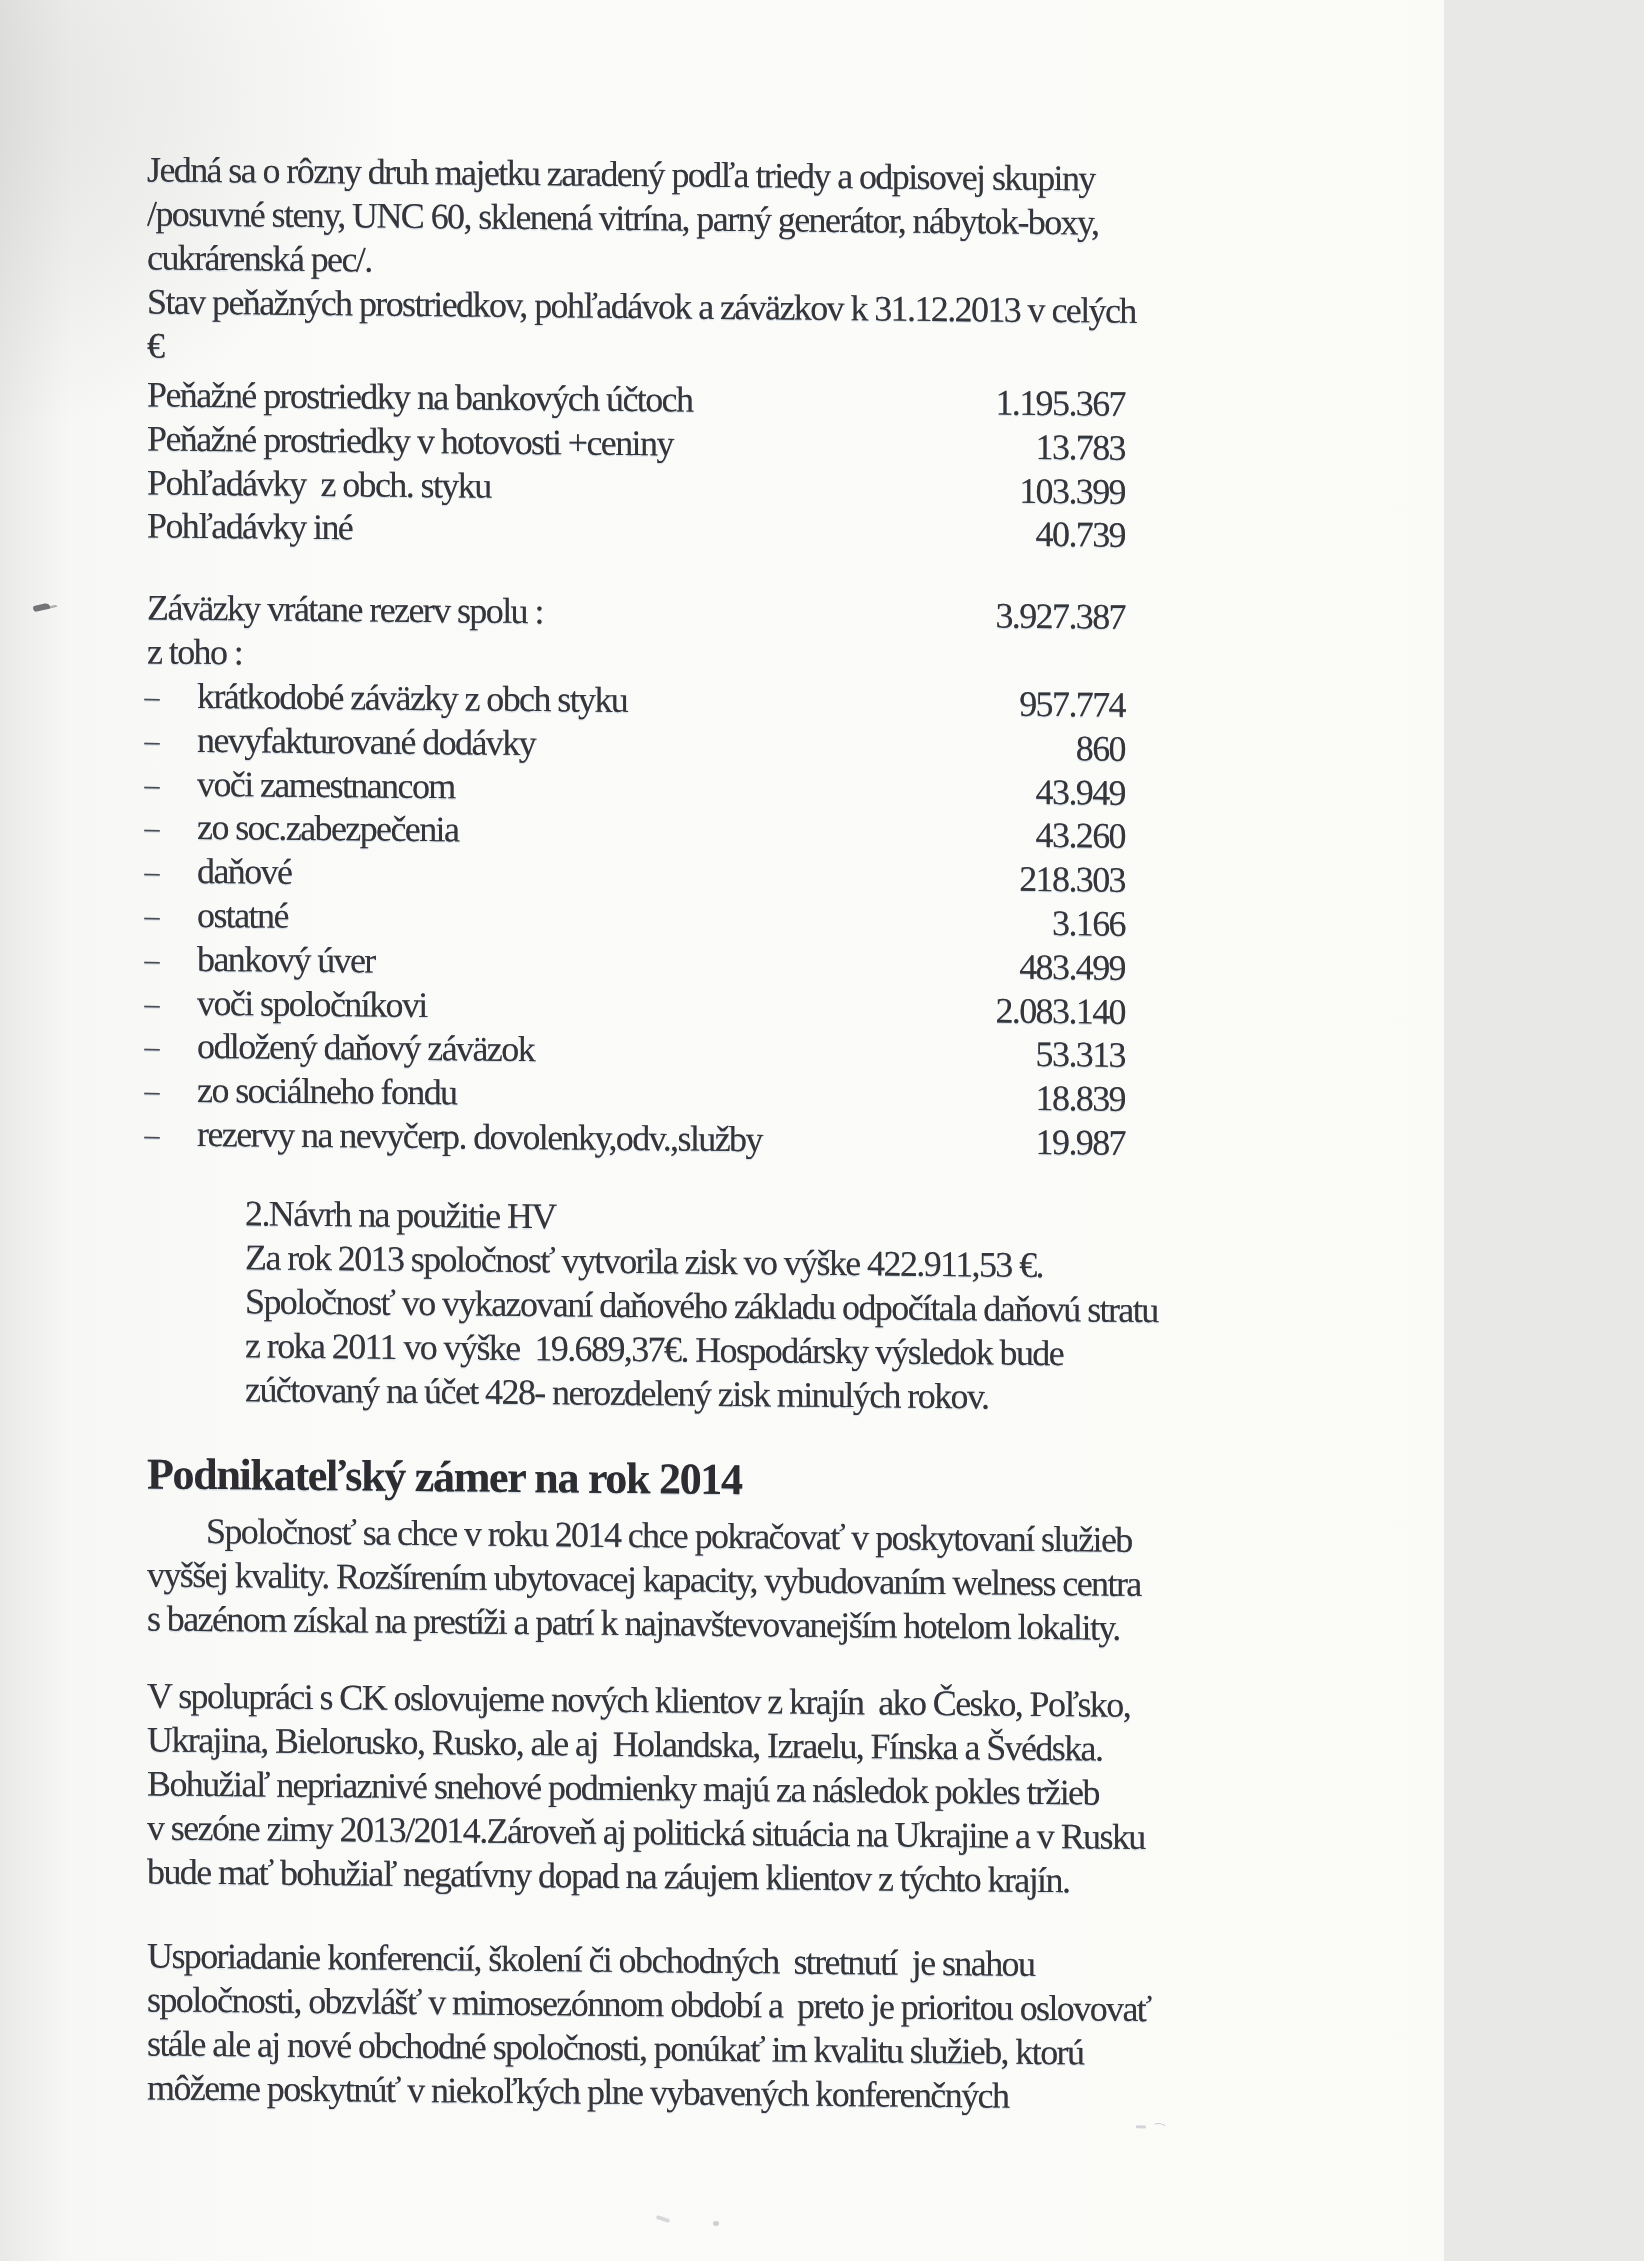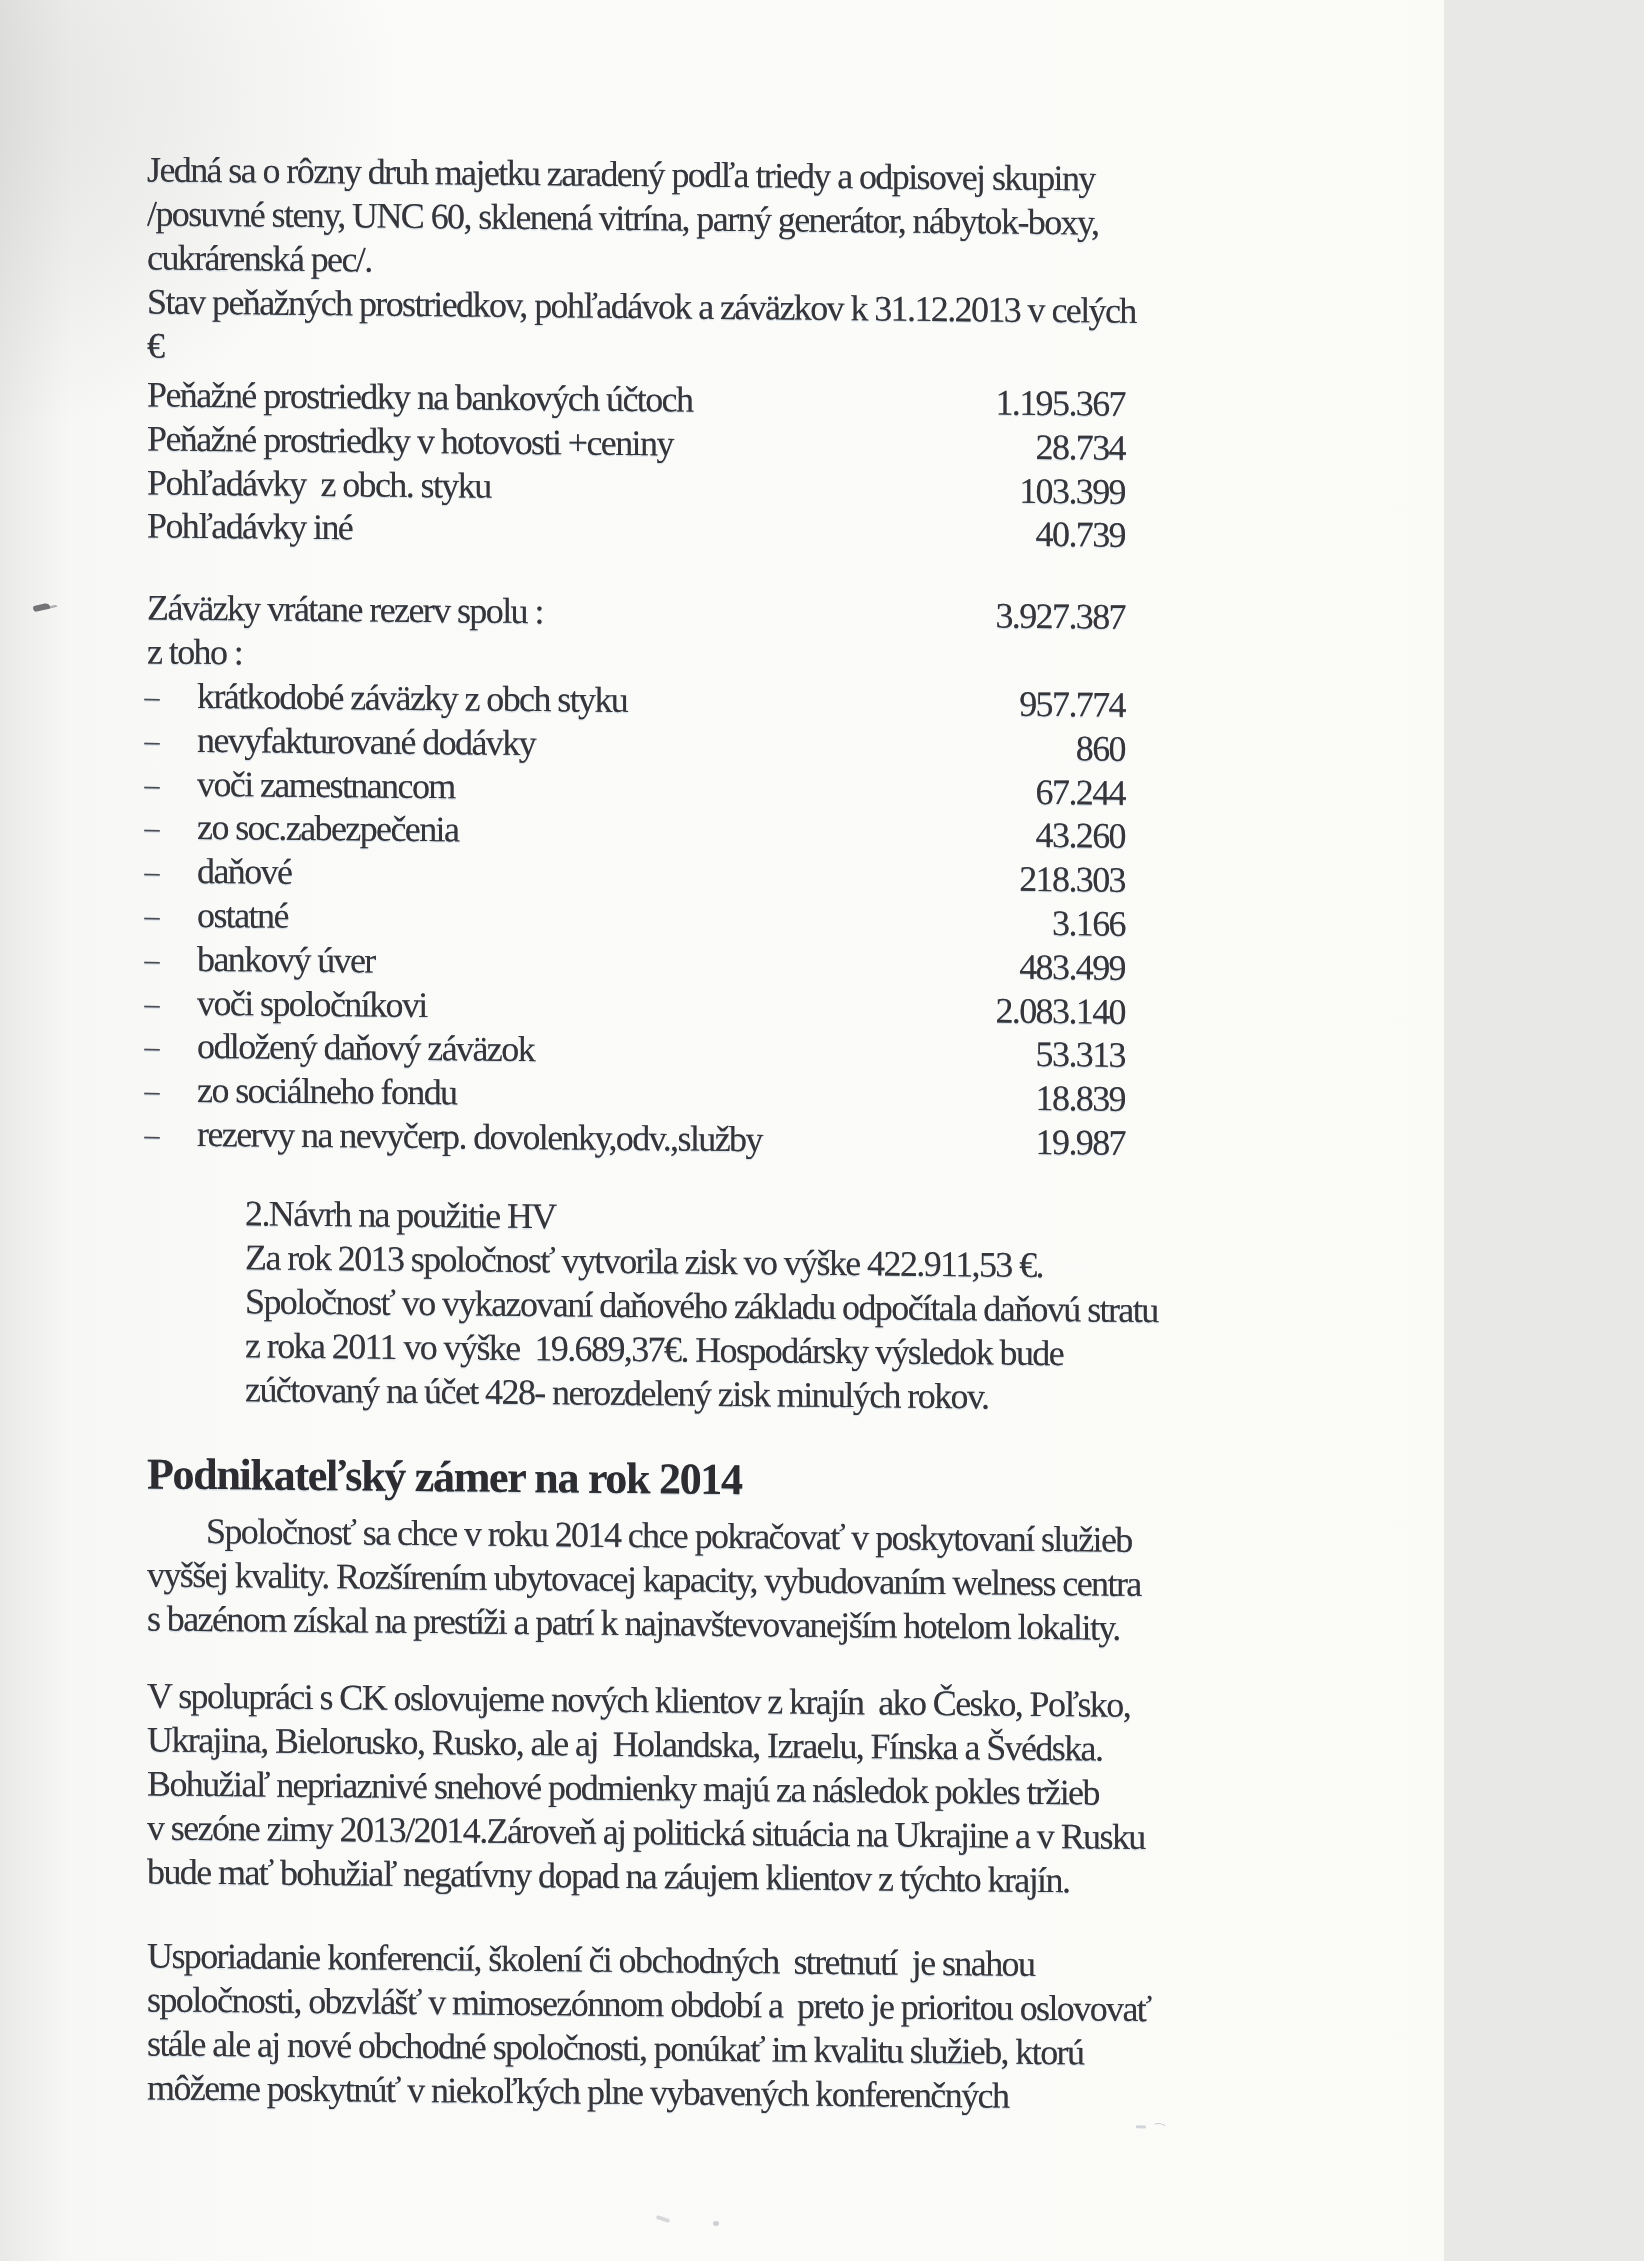--- a/index.html
+++ b/index.html
@@ -84,21 +84,21 @@
       <span class="line">Stav peňažných prostriedkov, pohľadávok a záväzkov k 31.12.2013 v celých</span>
       <span class="line">€</span>
     </div>
 
     <div class="frow" style="top:371px">
       <span class="flabel">Peňažné prostriedky na bankových účtoch</span>
       <span class="fvalue">1.195.367</span>
     </div>
     <div class="frow" style="top:415px">
       <span class="flabel">Peňažné prostriedky v hotovosti +ceniny</span>
-      <span class="fvalue">28.734</span>
+      <span class="fvalue">13.783</span>
     </div>
     <div class="frow" style="top:459px">
       <span class="flabel">Pohľadávky  z obch. styku</span>
       <span class="fvalue">103.399</span>
     </div>
     <div class="frow" style="top:502px">
       <span class="flabel">Pohľadávky iné</span>
       <span class="fvalue">40.739</span>
     </div>
 
@@ -113,21 +113,21 @@
     <div class="frow dashed" style="top:672px">
       <span class="flabel"><span class="dash">–</span><span>krátkodobé záväzky z obch styku</span></span>
       <span class="fvalue">957.774</span>
     </div>
     <div class="frow dashed" style="top:716px">
       <span class="flabel"><span class="dash">–</span><span>nevyfakturované dodávky</span></span>
       <span class="fvalue">860</span>
     </div>
     <div class="frow dashed" style="top:760px">
       <span class="flabel"><span class="dash">–</span><span>voči zamestnancom</span></span>
-      <span class="fvalue">67.244</span>
+      <span class="fvalue">43.949</span>
     </div>
     <div class="frow dashed" style="top:803px">
       <span class="flabel"><span class="dash">–</span><span>zo soc.zabezpečenia</span></span>
       <span class="fvalue">43.260</span>
     </div>
     <div class="frow dashed" style="top:847px">
       <span class="flabel"><span class="dash">–</span><span>daňové</span></span>
       <span class="fvalue">218.303</span>
     </div>
     <div class="frow dashed" style="top:891px">

